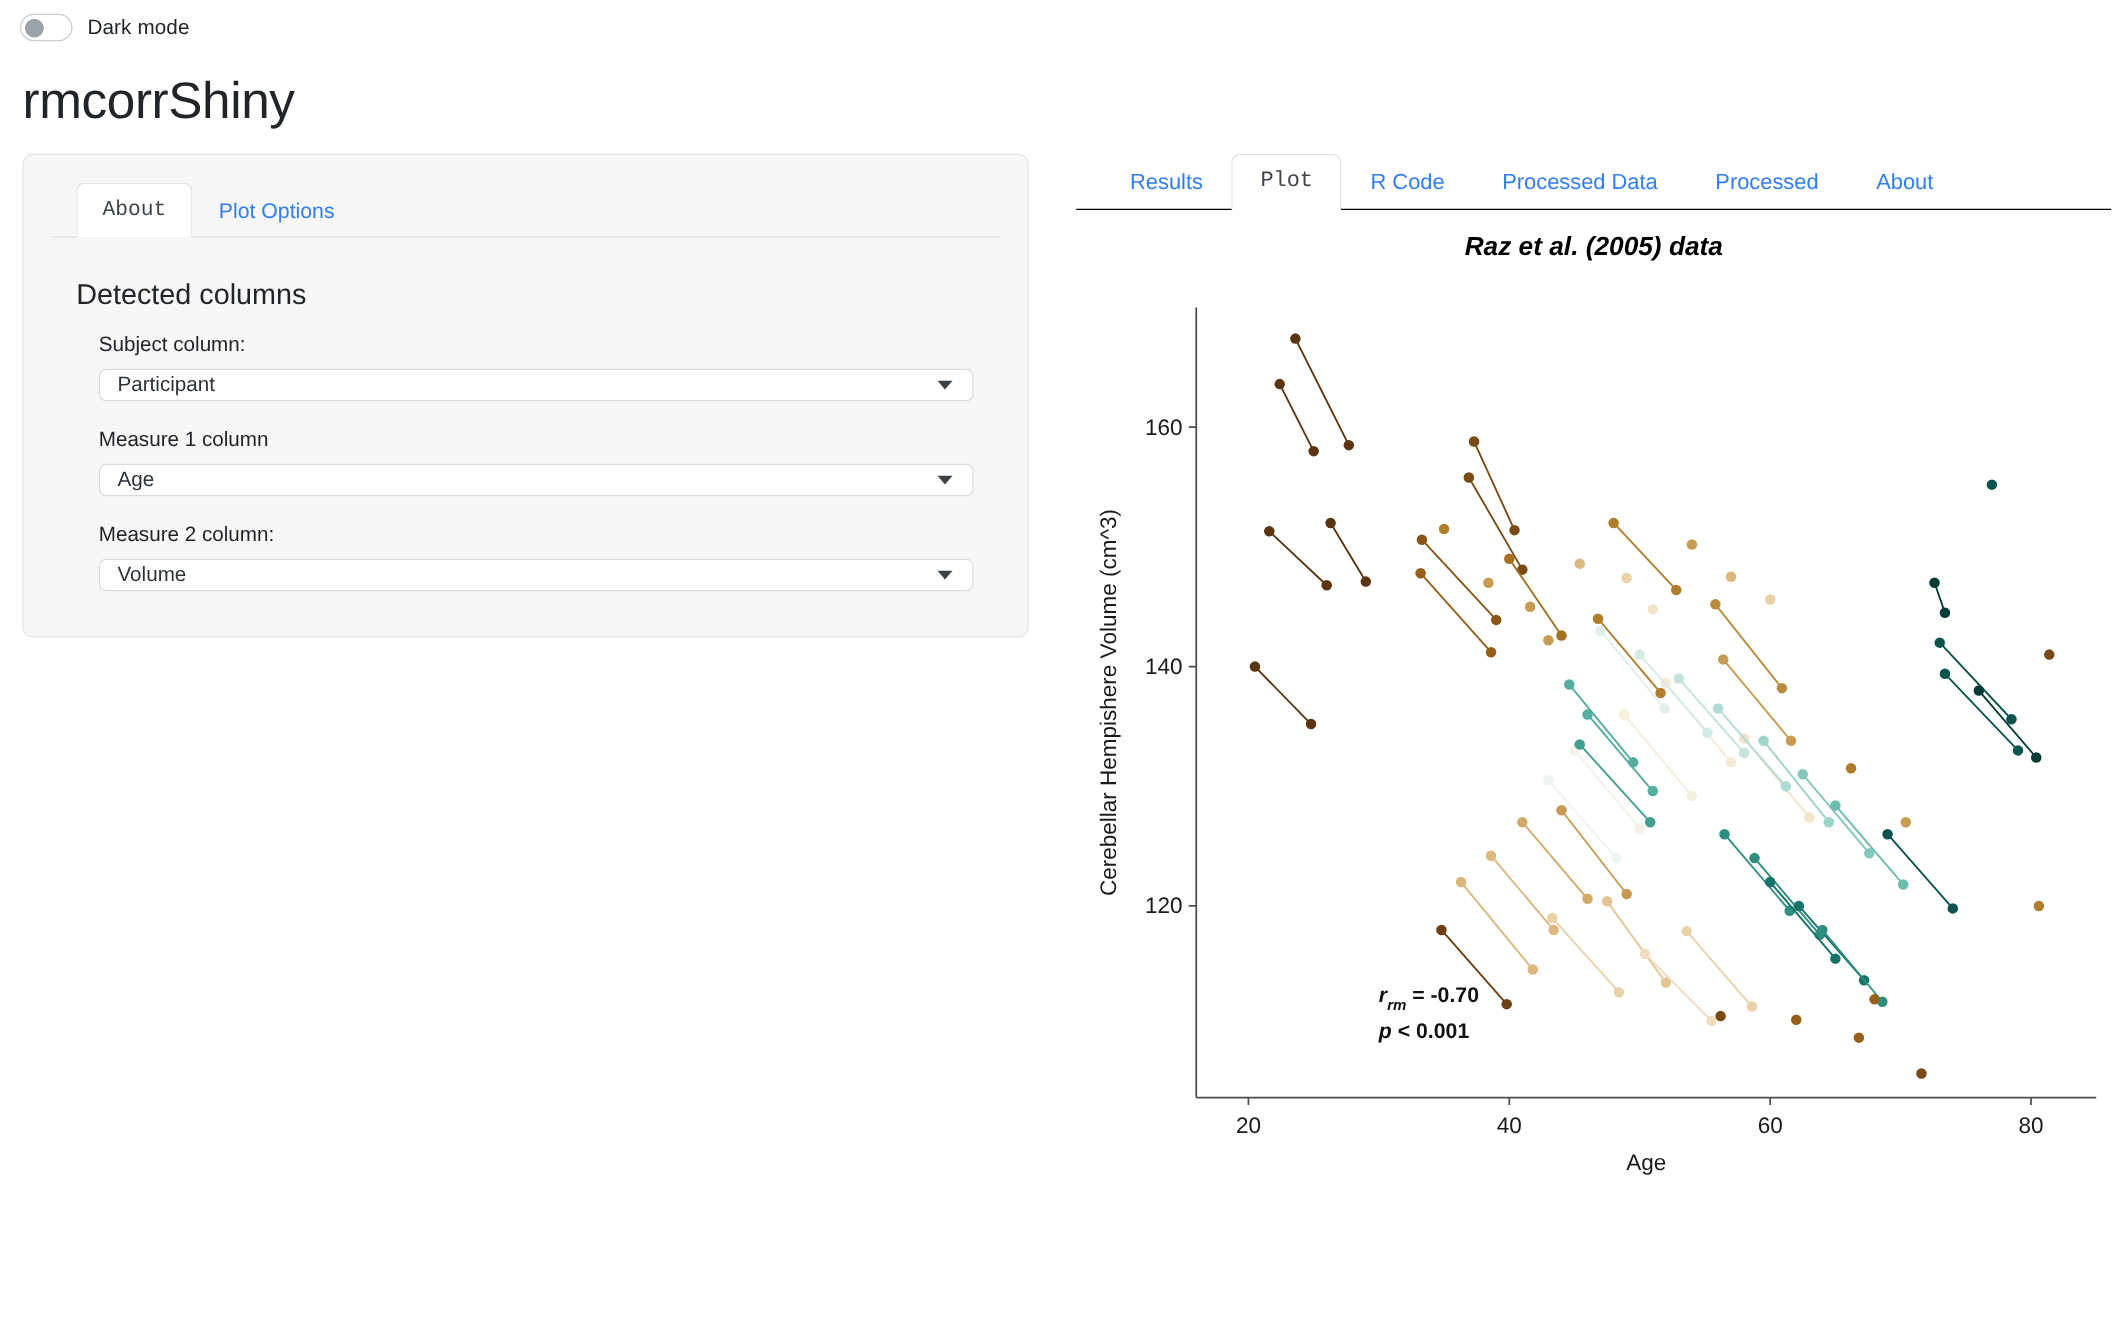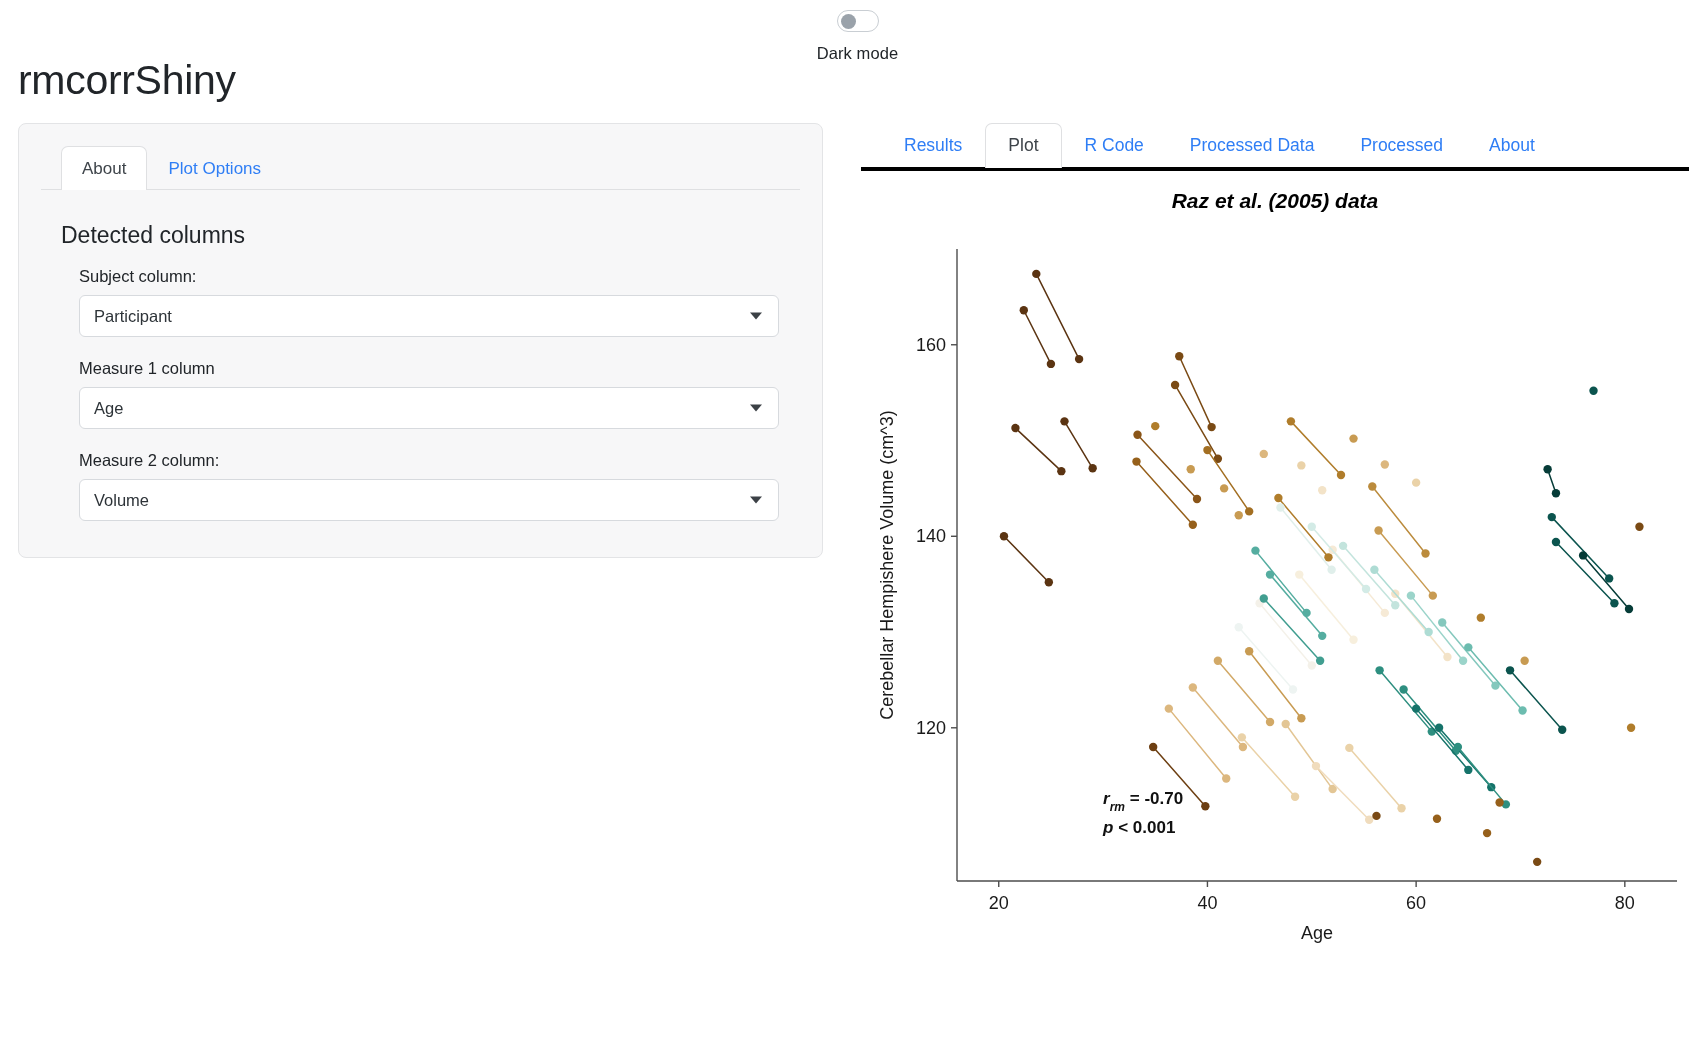--- a/index.html
+++ b/index.html
@@ -11,21 +11,20 @@
     color: #212529;
     overflow: hidden;
   }
 
   
   #darkmode-row {
     display: flex; align-items: center;
     gap: 12px;
     padding: 10px 0 0 16px;
     height: 34px;
-    flex-direction: column;
   }
   .switch {
     width: 42px; height: 22px;
     border-radius: 11px;
     background: #ffffff;
     border: 1px solid #c9ced3;
     position: relative;
     flex: 0 0 auto;
     cursor: pointer;
   }
@@ -86,20 +85,21 @@
     border-bottom: none;
     border-radius: 7px 7px 0 0;
     margin-bottom: -1px;
     white-space: nowrap;
     line-height: 1.25;
   }
   .nav-tab.active {
     color: #3e444a;
     background: #ffffff;
     border-color: #dfe0e2 #dfe0e2 #ffffff;
+    font-family: Liberation Mono, monospace;
   }
 
   #outer-tabs { margin-bottom: 0; }
   #inner-tabs-wrap { margin-top: 38px; }
 
   
   #form-area { padding: 0 20px; }
   #detected-heading {
     font-size: 23px;
     font-weight: 400;
@@ -109,21 +109,21 @@
   .field { margin: 0 0 22px 18px; }
   .field-label {
     display: block;
     font-size: 16.5px;
     margin-bottom: 9px;
     color: #212529;
   }
   .select-box {
     position: relative;
     width: 700px;
-    height: 42px;
+    height: 26px;
     background: #ffffff;
     border: 1px solid #d7dade;
     border-radius: 6px;
     display: flex;
     align-items: center;
     padding: 0 14px;
     font-size: 16.5px;
     color: #2d3338;
     cursor: pointer;
   }
@@ -140,21 +140,21 @@
 
   
   #main-panel {
     flex: 1 1 auto;
     margin-left: 38px;
     margin-right: 10px;
     min-width: 0;
   }
   #main-tabs {
     padding-left: 20px;
-    border-bottom: 4px solid #000000;
+    border-bottom: 1px solid #000000;
   }
   #main-tabs .nav-tab { font-size: 17.5px; padding: 11px 22px; }
 
   
   #plot-wrap {
     position: relative;
     width: 820px;
     height: 770px;
     margin: 18px auto 0 auto;
     background: #ffffff;

